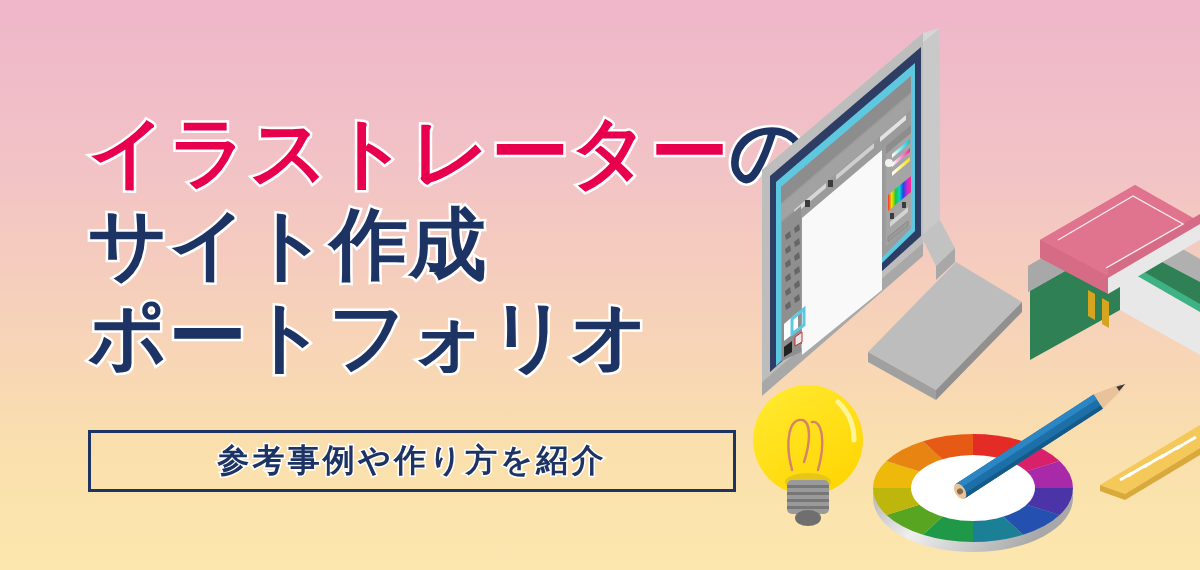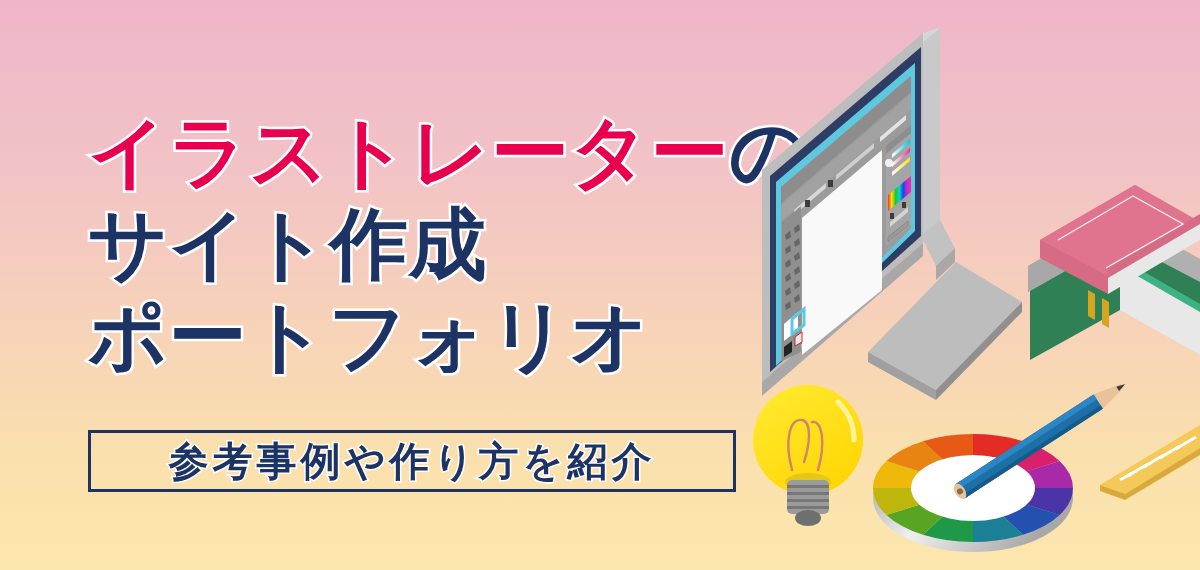--- a/index.html
+++ b/index.html
@@ -34,21 +34,21 @@
   .navy{color:#1c3364;}
 
   #subtitle-box{
     position:absolute;left:88px;top:430px;
     width:648px;height:62px;
     border:3px solid #1c3364;
     box-sizing:border-box;
     display:flex;align-items:center;justify-content:center;
   }
   #subtitle-text{
-    color:#1c3364;font-size:40px;font-weight:bold;letter-spacing:.10em;
+    color:#1c3364;font-size:32px;font-weight:bold;letter-spacing:.10em;
     -webkit-text-stroke:3px #ffffff;paint-order:stroke fill;
     white-space:nowrap;
   }
 
   
   #illustration{position:absolute;left:740px;top:0;width:460px;height:570px;}
   #illustration svg{display:block;width:460px;height:570px;}
 </style>
 </head>
 <body>

